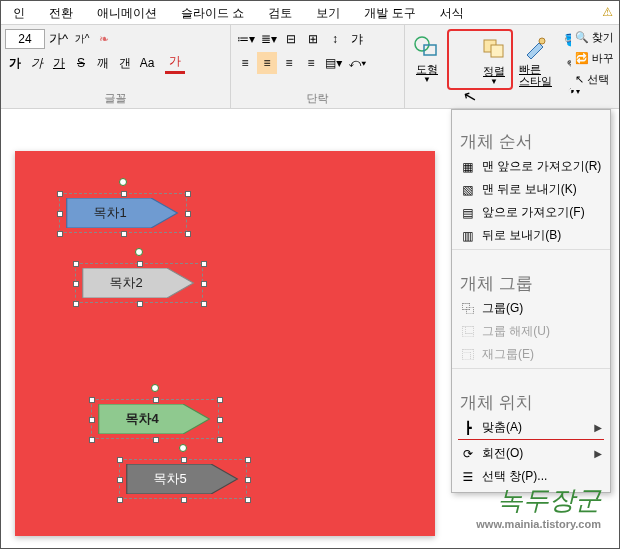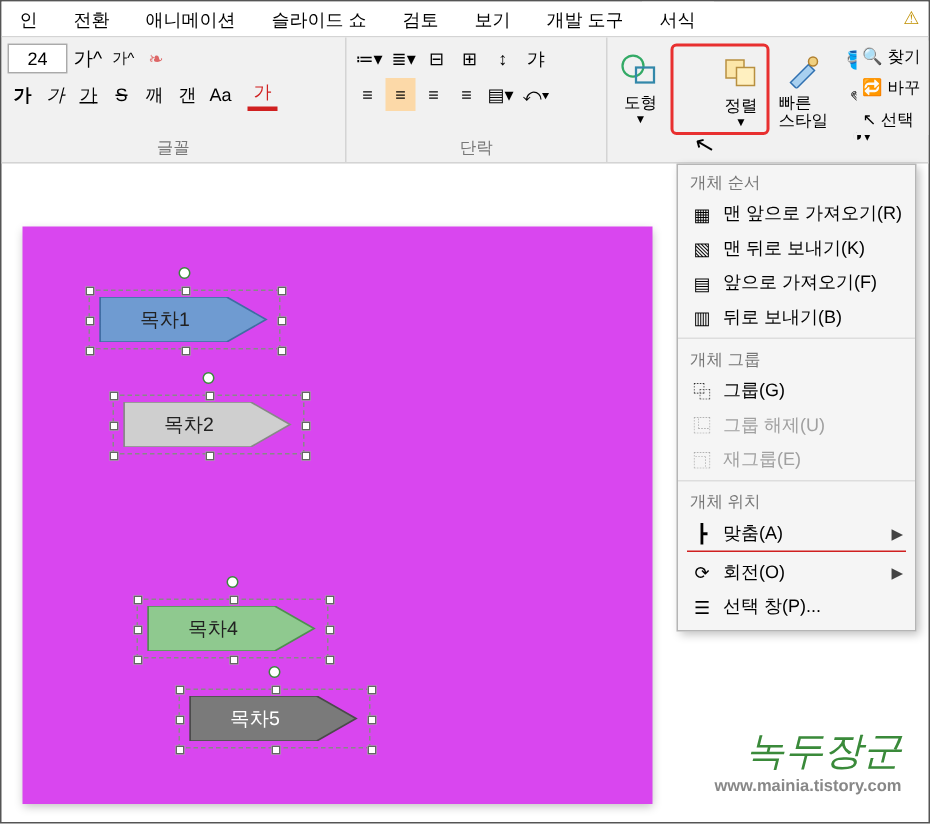--- a/index.html
+++ b/index.html
@@ -77,21 +77,21 @@
   .lgbtn {
     display: flex;
     flex-direction: column;
     align-items: center;
     padding: 2px 4px;
     cursor: pointer;
     font-size: 11px;
     min-width: 36px;
   }
   .lgbtn .ic { height: 32px; display:flex; align-items:center; justify-content:center; }
-  .lgbtn .lbl { line-height: 12px; }
+  .lgbtn .lbl { line-height: 12px; text-decoration: underline; }
   .highlight {
     border: 2px solid #e83030;
     border-radius: 4px;
     padding-left: 32px;
   }
   .font-size-box {
     width: 40px;
     height: 20px;
     border: 1px solid #aaa;
     background: #fff;
@@ -99,21 +99,21 @@
     text-align: center;
   }
 
   
   .canvas-wrap {
     position: absolute;
     top: 150px;
     left: 14px;
     width: 420px;
     height: 385px;
-    background: #d946ef;
+    background: #ef4444;
     box-shadow: 0 2px 6px rgba(0,0,0,0.25);
   }
   .shape {
     position: absolute;
     width: 128px;
     height: 40px;
     border: 1px dashed #888;
   }
   .shape-inner {
     position: absolute;
@@ -171,23 +171,23 @@
     top: 108px;
     right: 8px;
     width: 160px;
     background: #f5f5f5;
     border: 1px solid #b5b5b5;
     box-shadow: 2px 2px 6px rgba(0,0,0,0.25);
     font-size: 12px;
     padding-bottom: 4px;
   }
   .dd-header {
-    font-size: 11px;
+    font-size: 17px;
     color: #777;
-    padding: 4px 8px 2px 8px;
+    padding: 20px 8px 2px 8px;
   }
   .dd-item {
     display: flex;
     align-items: center;
     gap: 6px;
     padding: 3px 8px;
     cursor: pointer;
   }
   .dd-item .arrow { margin-left: auto; font-size: 10px; color: #444; }
   .dd-item.disabled { color: #a0a0a0; cursor: default; }
@@ -356,21 +356,21 @@
     <div class="rot"></div>
       <div class="handle" style="left: -3px; top: -3px;"></div>
       <div class="handle" style="left: 61px; top: -3px;"></div>
       <div class="handle" style="left: 125px; top: -3px;"></div>
       <div class="handle" style="left: -3px; top: 17px;"></div>
       <div class="handle" style="left: 125px; top: 17px;"></div>
       <div class="handle" style="left: -3px; top: 37px;"></div>
       <div class="handle" style="left: 61px; top: 37px;"></div>
       <div class="handle" style="left: 125px; top: 37px;"></div>
     </div>
-    <div class="shape" style="left: 76px; top: 248px;">
+    <div class="shape" style="left: 76px; top: 248px; font-weight: bold;">
       <svg class="shape-inner" viewBox="0 0 120 32">
     <polygon points="0,0 90,0 118,16 90,32 0,32" fill="#8fc98f" stroke="#4f8f4f" stroke-width="1.2"></polygon>
   </svg>
       <div class="shape-label" style="color:#222">목차4</div>
     <div class="rot"></div>
       <div class="handle" style="left: -3px; top: -3px;"></div>
       <div class="handle" style="left: 61px; top: -3px;"></div>
       <div class="handle" style="left: 125px; top: -3px;"></div>
       <div class="handle" style="left: -3px; top: 17px;"></div>
       <div class="handle" style="left: 125px; top: 17px;"></div>

